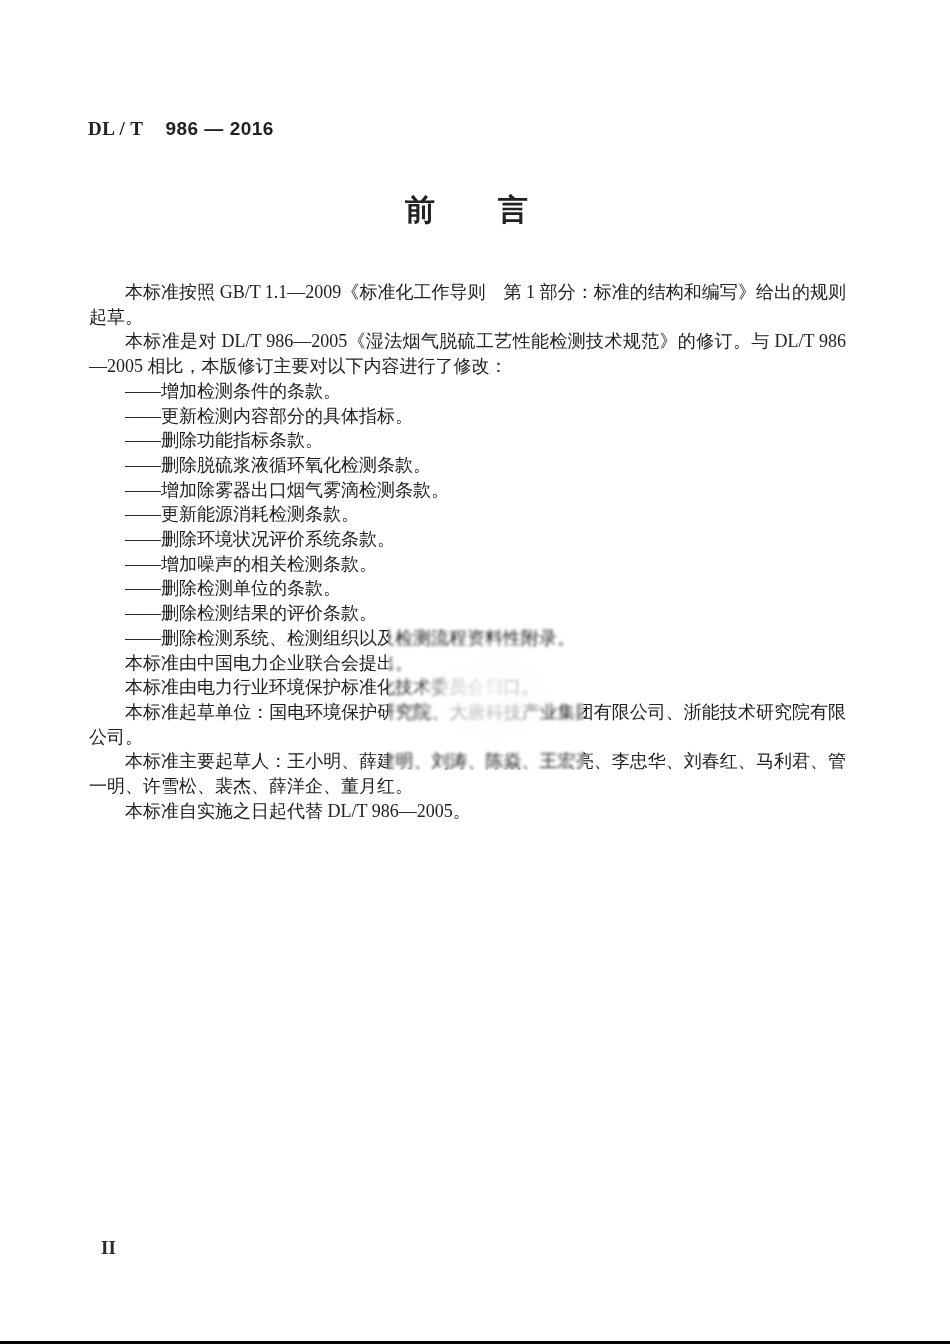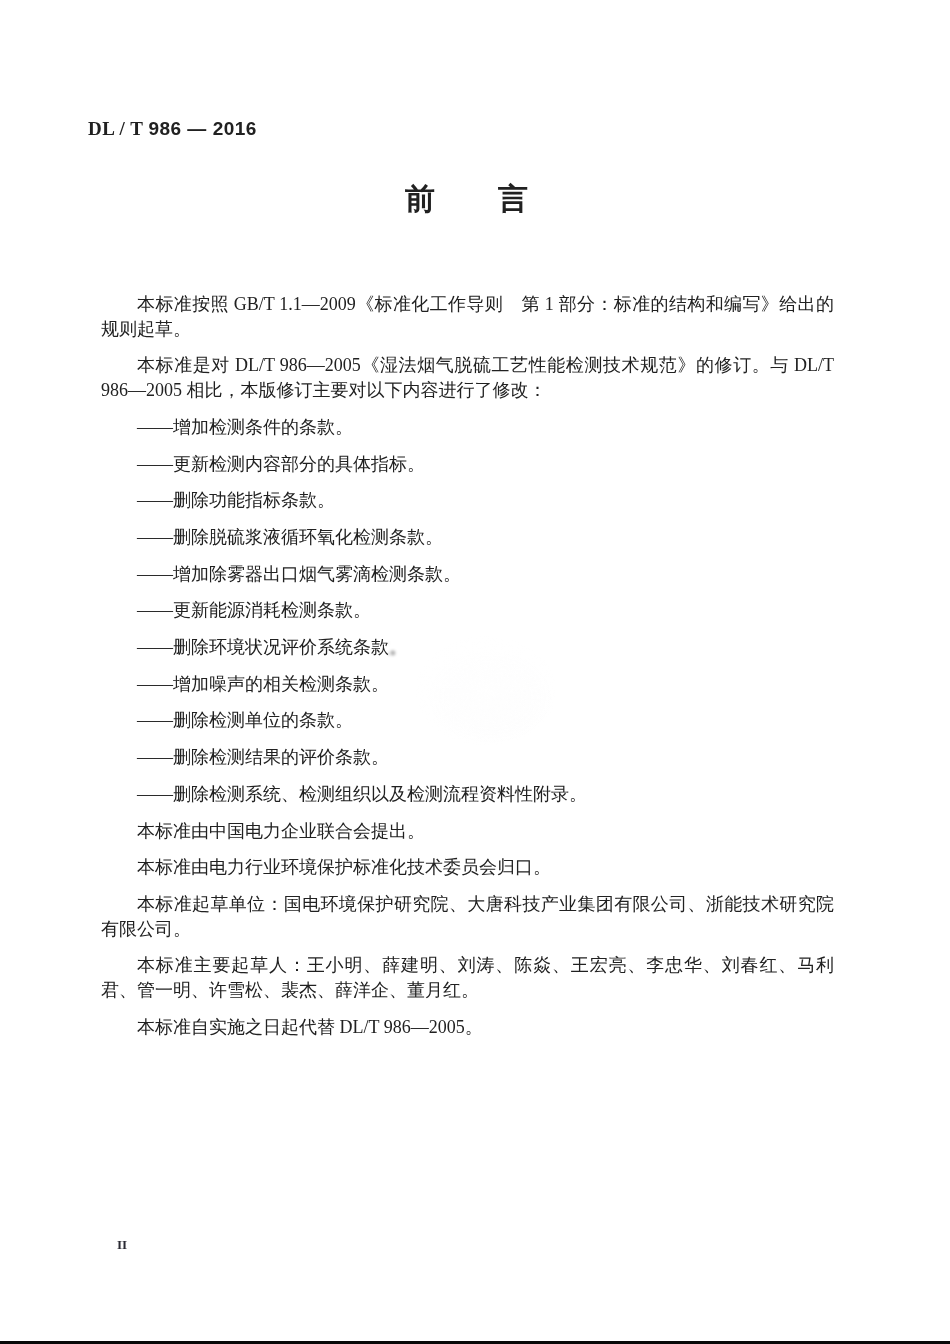--- a/index.html
+++ b/index.html
@@ -28,45 +28,46 @@
     letter-spacing: 0.5px;
     white-space: nowrap;
   }
   .header-code .code-prefix {
     font-family: "Liberation Serif", "DejaVu Serif", serif;
     font-weight: bold;
   }
   .header-code .code-number {
     font-family: "Liberation Sans", "DejaVu Sans", sans-serif;
     font-weight: 600;
+    margin-left: 17px;
   }
   .doc-title {
     position: absolute;
-    top: 179px;
+    top: 190px;
     left: 0;
     width: 934px; 
     text-align: center;
     font-size: 30px;
     font-weight: bold;
     font-family: "Liberation Sans", "DejaVu Sans", sans-serif;
     letter-spacing: 1px;
   }
   .content {
     position: absolute;
     left: 89px;
     top: 280px;
     width: 757px;
     font-size: 18px;
     line-height: 24.7px;
     text-align: justify;
     text-justify: inter-ideograph;
   }
   .content p,
   .content .revision-item {
-    margin: 12px;
+    margin: 0;
     padding: 0;
     text-indent: 2em;
   }
   .watermark-smudge {
     position: absolute;
     left: 388px;
     top: 618px;
     width: 196px;
     height: 152px;
     background:
@@ -76,23 +77,23 @@
         rgba(255,255,255,0.0) 72%),
       radial-gradient(ellipse 46% 44% at 52% 52%,
         rgba(150,150,160,0.05) 0%,
         rgba(150,150,160,0.0) 70%);
     backdrop-filter: blur(1.4px);
     -webkit-backdrop-filter: blur(1.4px);
     pointer-events: none;
   }
   .page-number {
     position: absolute;
-    left: 117px;
+    left: 101px;
     top: 1237px;
-    font-size: 13px;
+    font-size: 19px;
     font-weight: bold;
     font-family: "Liberation Serif", "DejaVu Serif", serif;
     color: #2a2a33;
   }
   .scan-edge-bottom {
     position: absolute;
     left: 0;
     bottom: 0;
     width: 100%;
     height: 3px;

